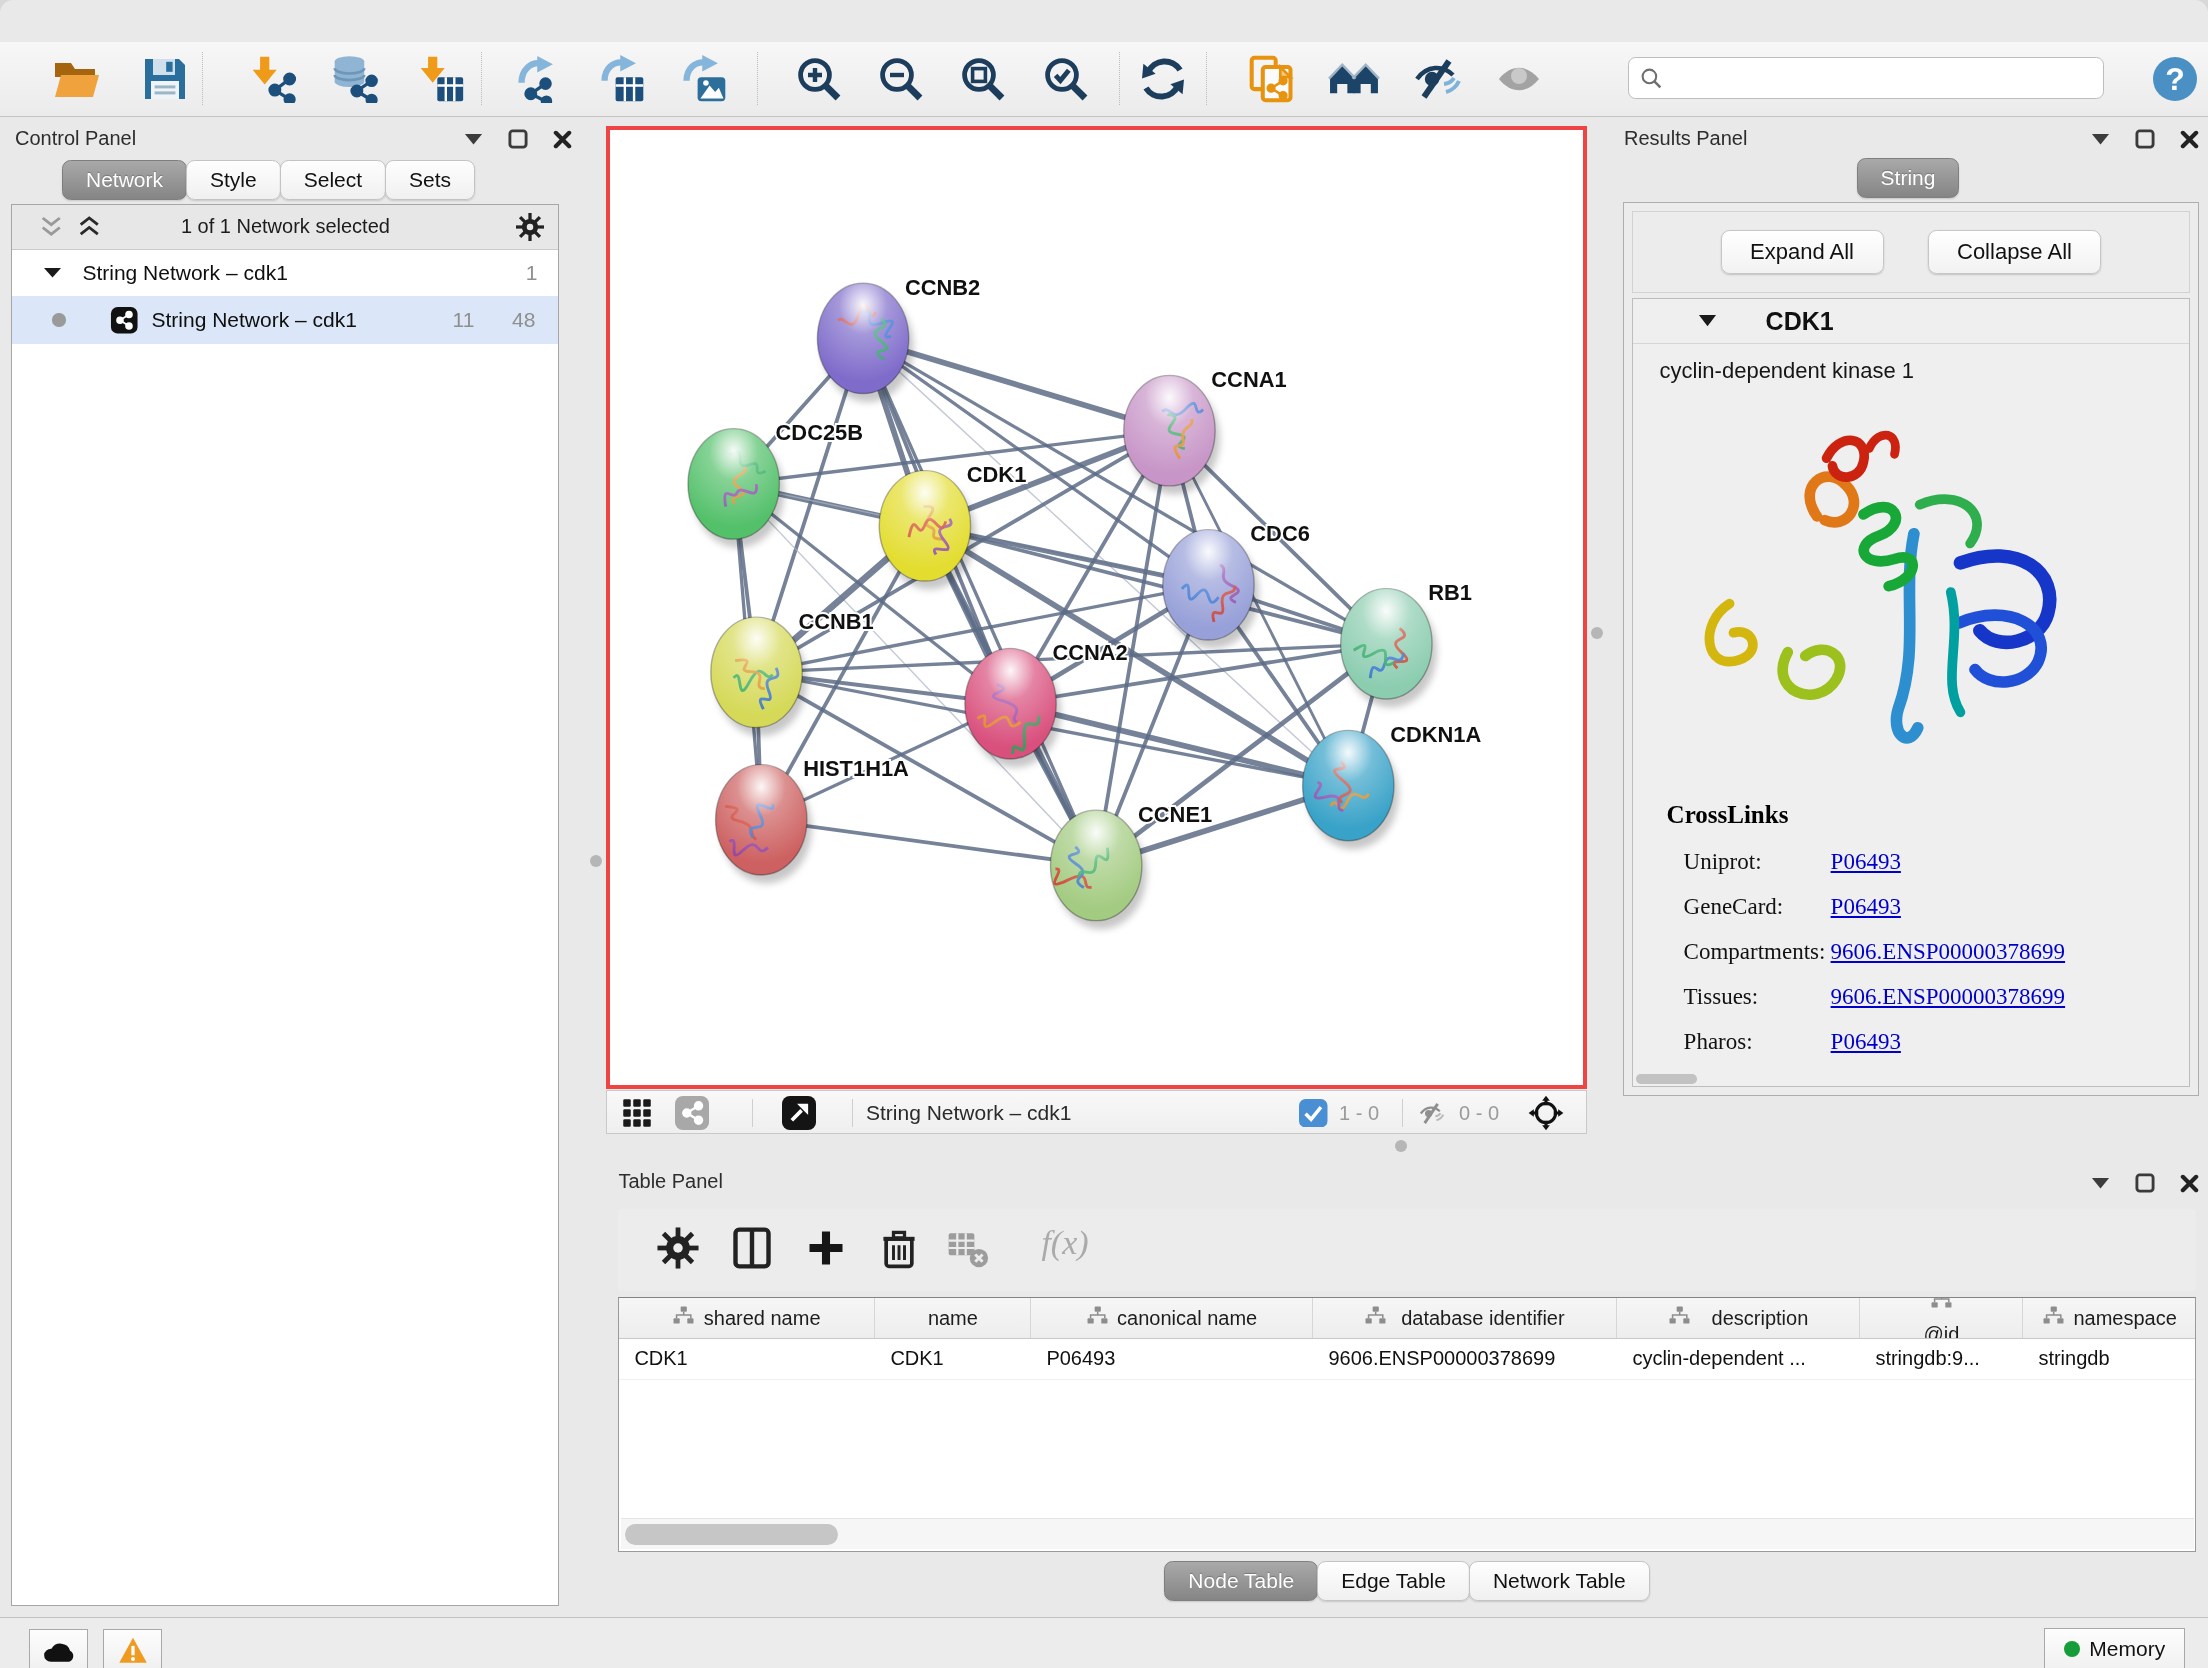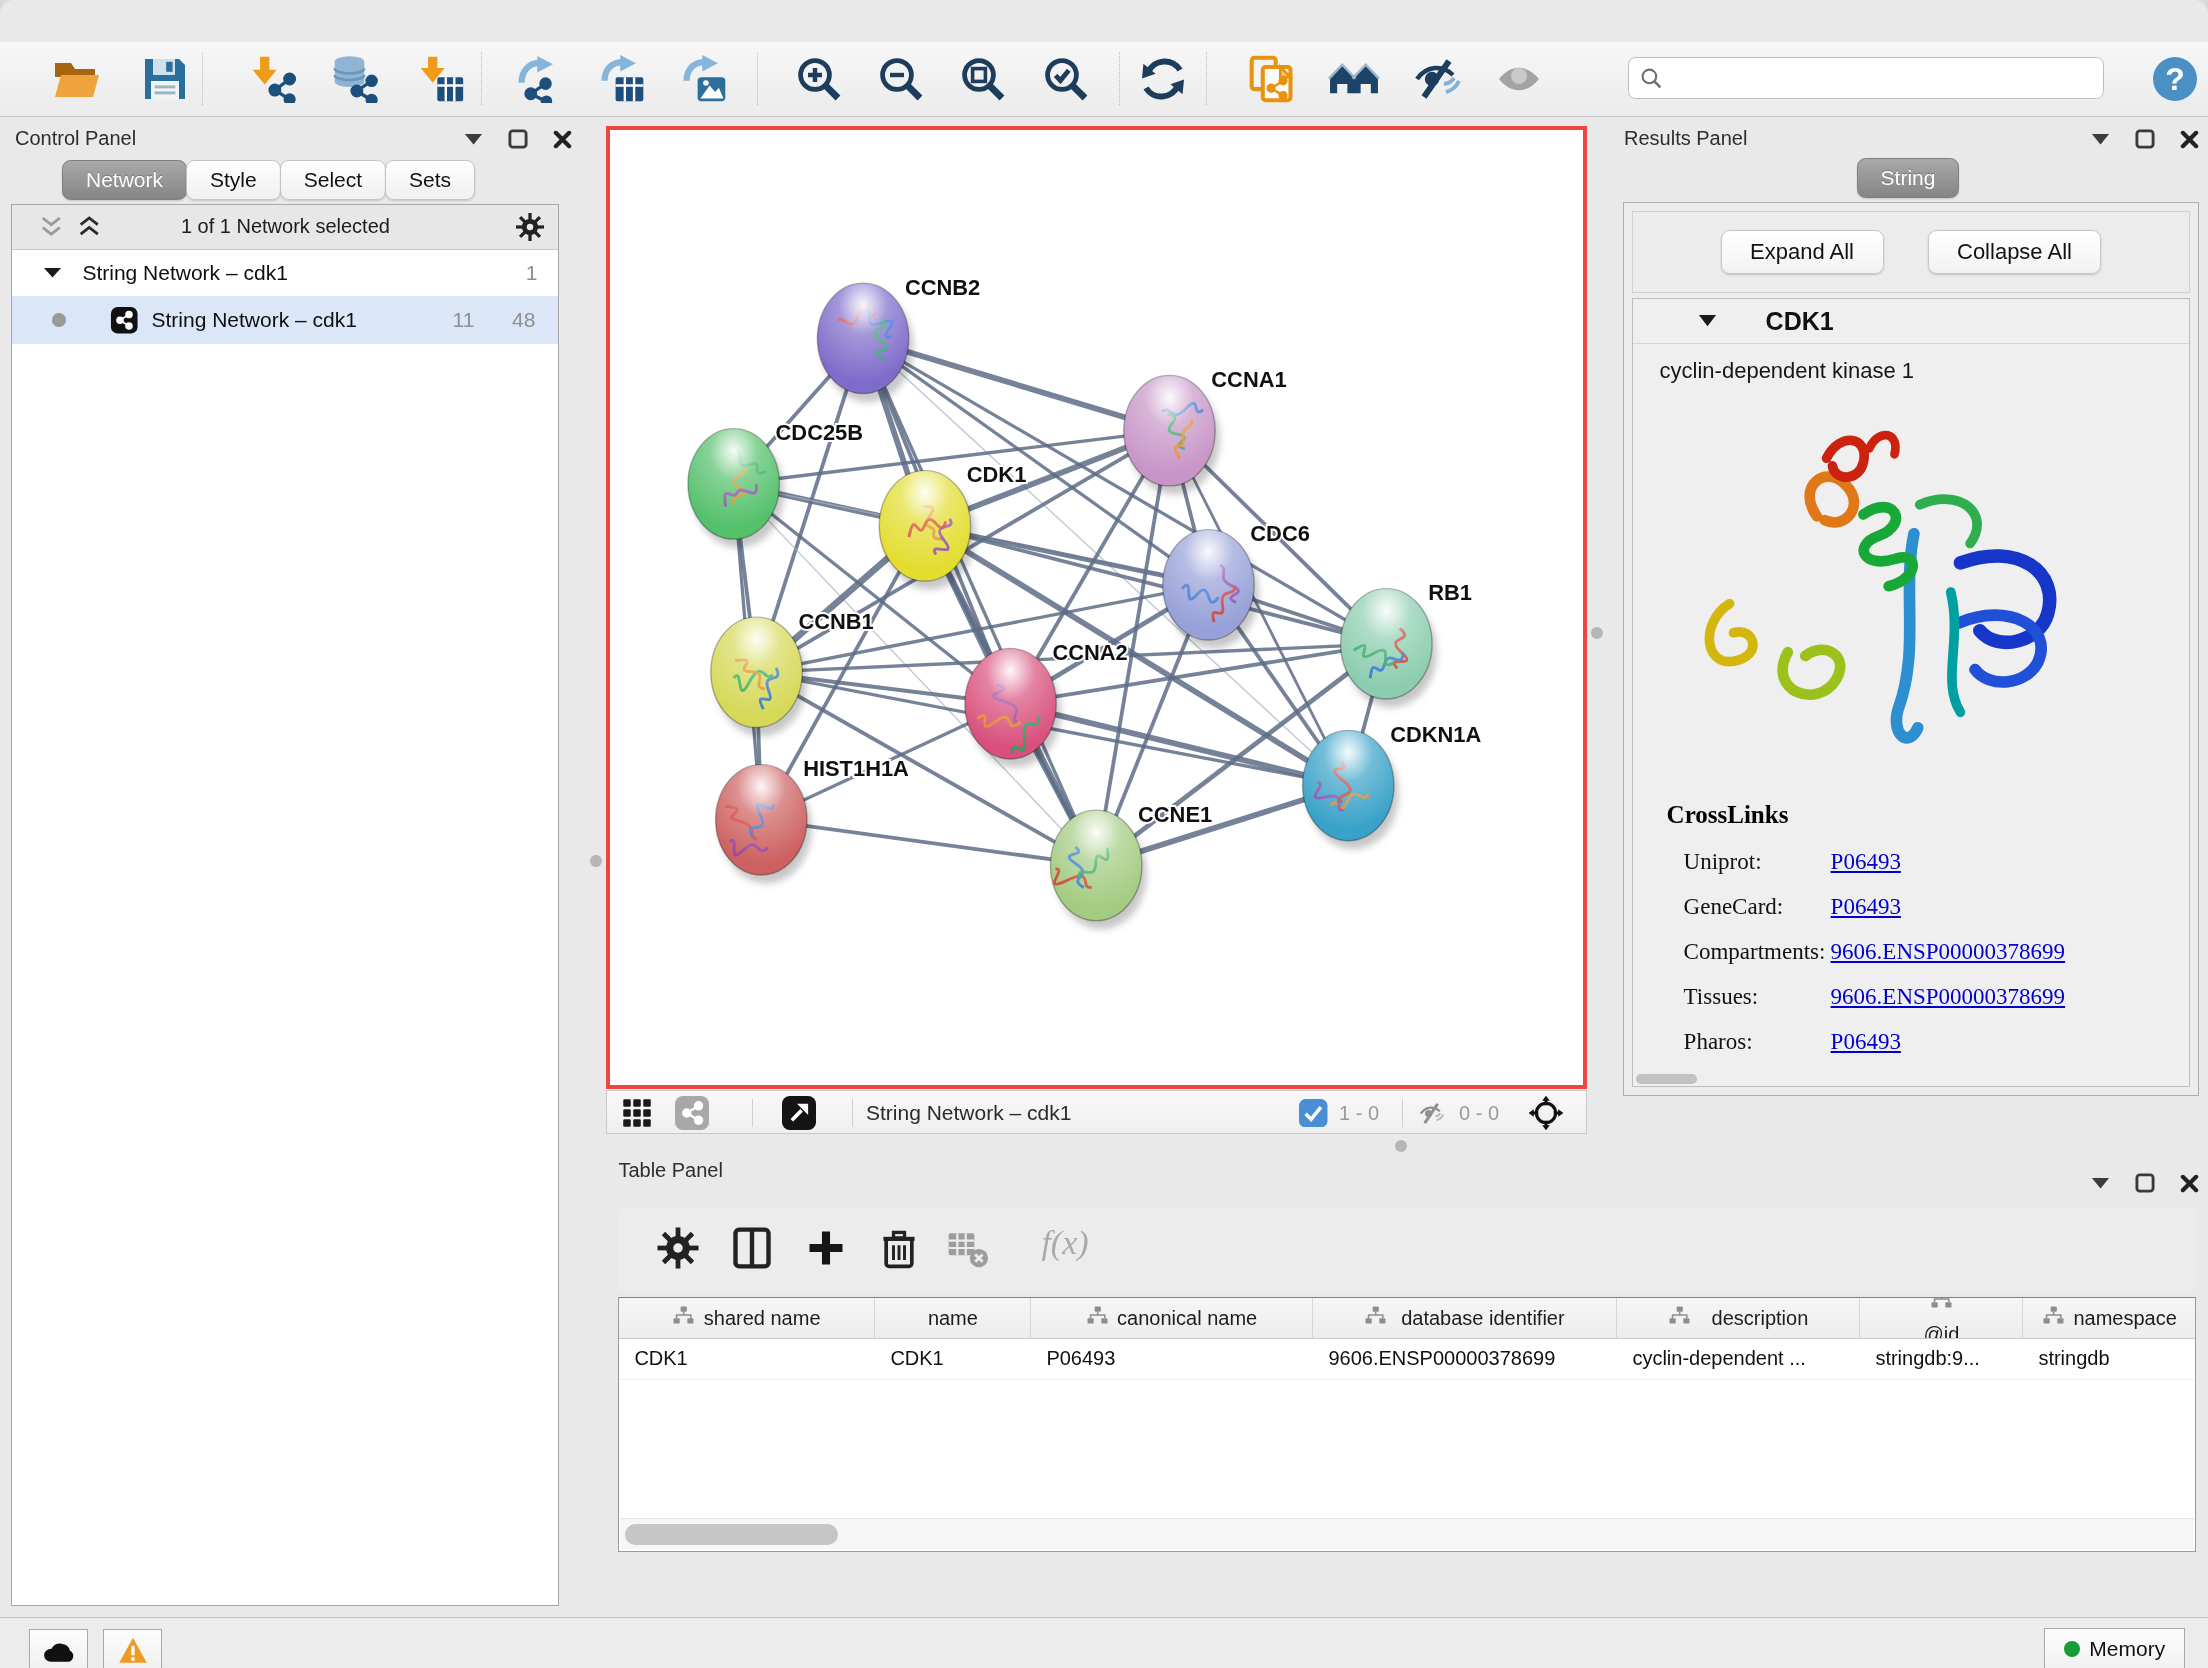--- a/index.html
+++ b/index.html
@@ -582,21 +582,21 @@
           <div class="xrow">
             <span class="xlabel">Pharos:</span>
             <a class="xvalue">P06493</a>
           </div>
         </div>
       <div class="mini-thumb"></div>
     </div>
   </div>
 
   <div class="tp">
-    <div class="phead" style="left:12.4px;top:1px">Table Panel</div>
+    <div class="phead" style="left:12.4px;top:12px">Table Panel</div>
     <div class="pctrl" style="left:1485px;top:15px">
       <svg width="19" height="12.4" class="x-ic" viewBox="0 0 20 13">
           <polygon points="1,1 19,1 10,12" fill="#3c3c3c"></polygon>
         </svg>
       <svg width="20" height="20" class="x-ic" viewBox="0 0 21 21">
           <rect x="2" y="2" width="17" height="17" rx="3" fill="none" stroke="#3a3a3a" stroke-width="3"></rect>
         </svg>
       <svg width="19" height="19" class="x-ic" viewBox="0 0 20 20">
           <path d="M3 3L17 17M17 3L3 17" stroke="#222" stroke-width="4.4" stroke-linecap="round"></path>
         </svg>
@@ -715,20 +715,25 @@
             <div class="td" style="width: 304px;">9606.ENSP00000378699</div>
             <div class="td" style="width: 243px;">cyclin-dependent ...</div>
             <div class="td" style="width: 163px;">stringdb:9...</div>
             <div class="td" style="width: 174px;">stringdb</div>
           </div>
         </div>
       <div class="hscroll">
           <div class="hthumb"></div>
         </div>
     </div>
+    <div class="tp-tabs">
+      <div class="tabbtn sel">Node Table</div>
+      <div class="tabbtn">Edge Table</div>
+      <div class="tabbtn">Network Table</div>
+    </div>
   </div>
 
   <div class="sb">
     <div class="sbtn" style="left:28.5px">
       <svg width="34" height="27" viewBox="0 0 24 18">
           <path d="M7 17a5 4.6 0 0 1 .4-9.2A7 6.5 0 0 1 20.5 9.1 4.3 4.3 0 0 1 19.8 17z" fill="#111"></path>
         </svg>
     </div>
     <div class="sbtn" style="left:103px">
       <svg width="30" height="28.5" viewBox="0 0 24 22">

